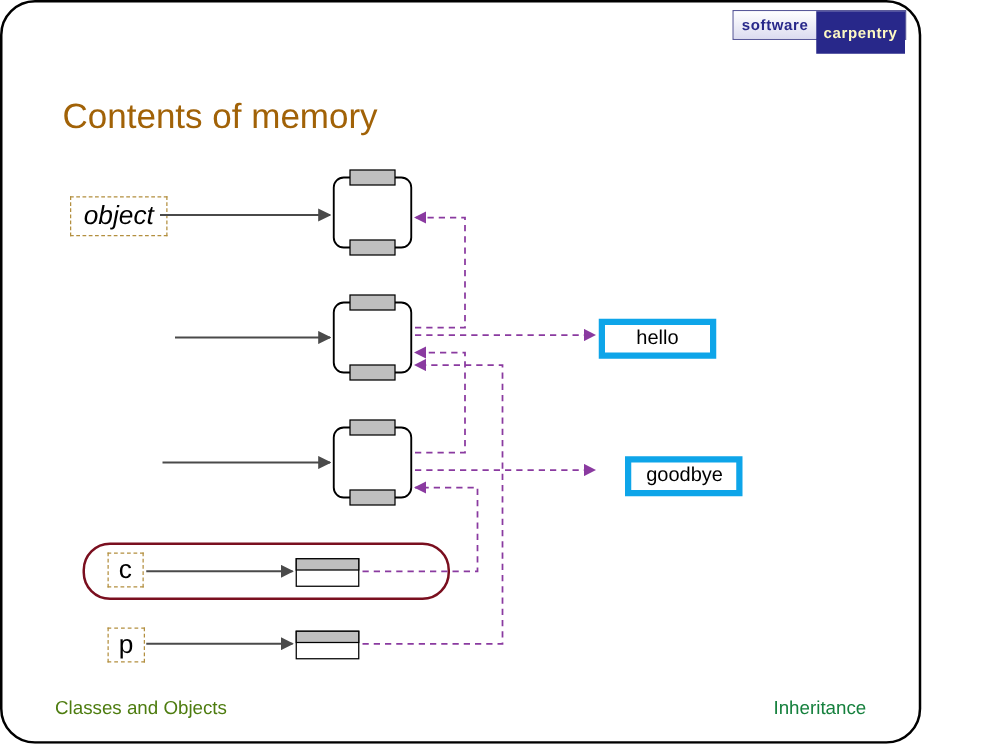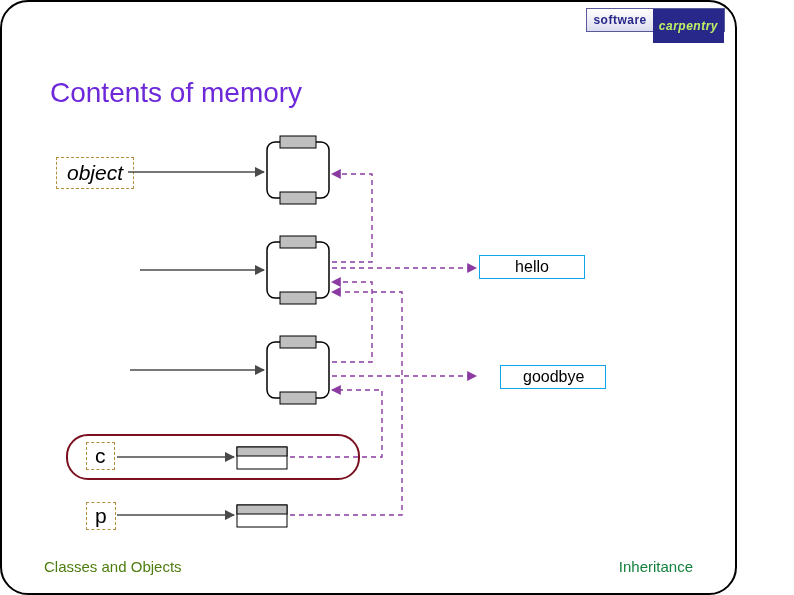--- a/index.html
+++ b/index.html
@@ -32,51 +32,50 @@
   }
   .logo-left {
     background: linear-gradient(#fff, #dcdcf0);
     color: #28288a;
     padding: 3px 6px;
     display: flex;
     align-items: center;
   }
   .logo-right {
     background: #28288a;
-    color: #bef264;
+    color: #fef9c3;
     padding: 17px 6px;
     display: flex;
     align-items: center;
-    font-style: italic;
   }
   .title {
     position: absolute;
     top: 75px;
     left: 48px;
     font-size: 28px;
-    color: #6d28d9;
+    color: #a16207;
   }
   .label-box {
     position: absolute;
     border: 1px dashed #b38f3f;
     padding: 3px 10px;
     background: #fff;
     font-size: 21px;
   }
   .big-rounded {
     position: absolute;
     border: 2px solid #7a0f1f;
     border-radius: 22px;
     background: transparent;
   }
   .method-box {
     position: absolute;
-    border: 1px solid #0ea5e9;
+    border: 5px solid #0ea5e9;
     background: #fff;
-    padding: 2px 22px;
+    padding: 2px 12px;
     font-size: 16px;
     text-align: center;
   }
   .footer-left {
     position: absolute;
     bottom: 18px;
     left: 42px;
     font-size: 15px;
     color: #4d7c0f;
   }

